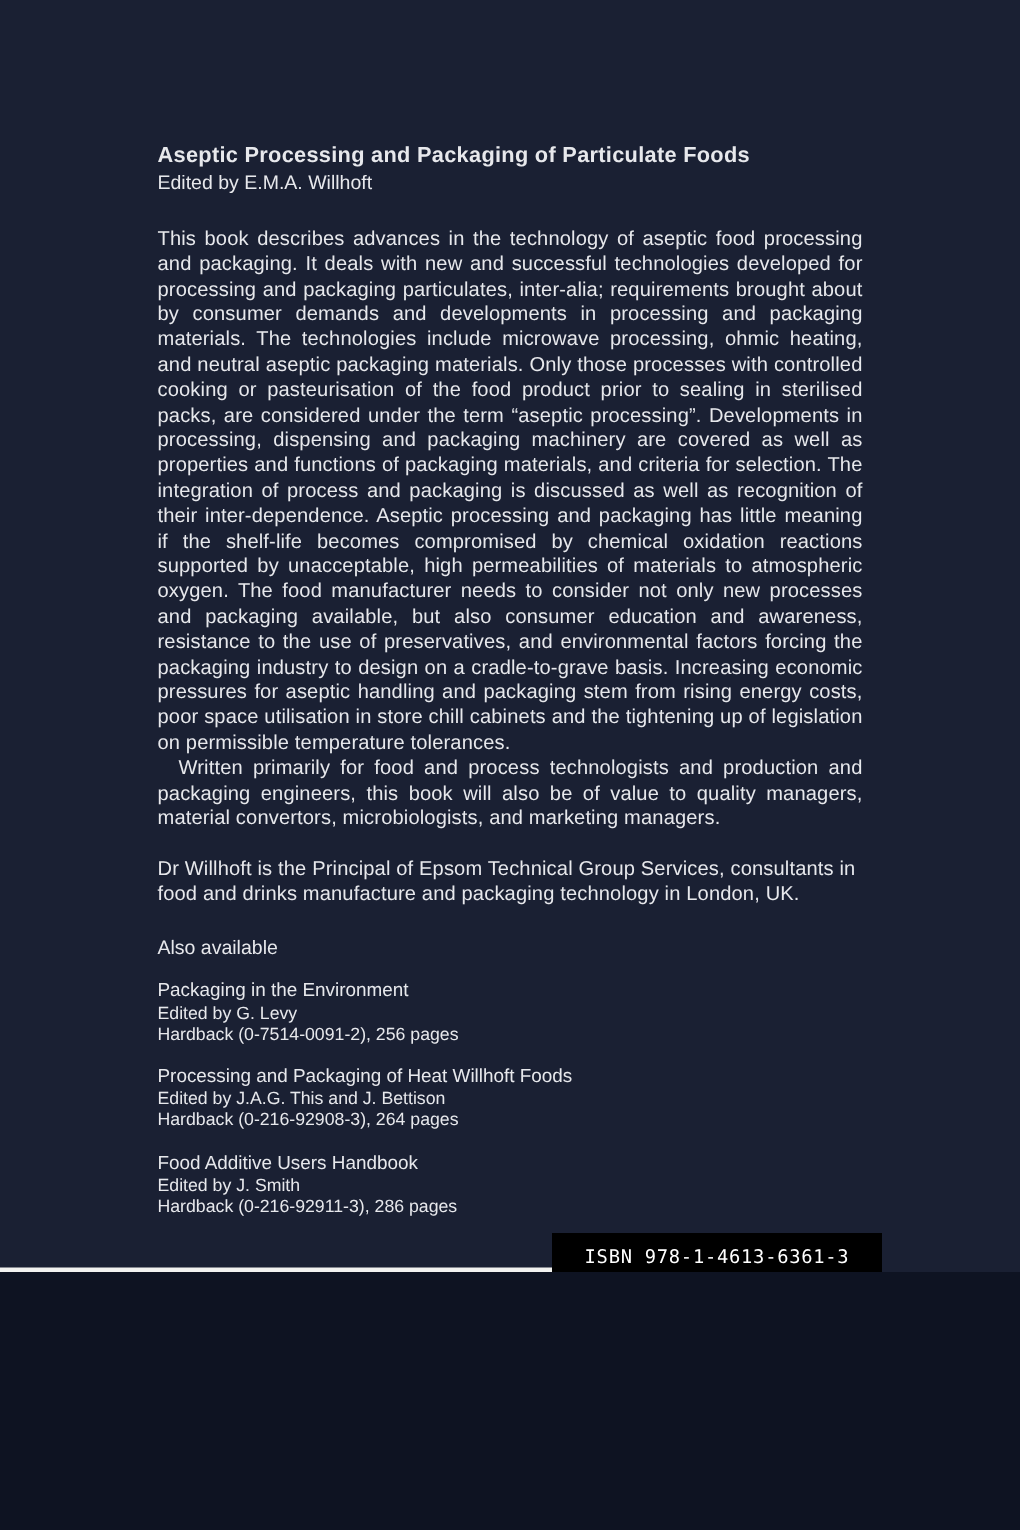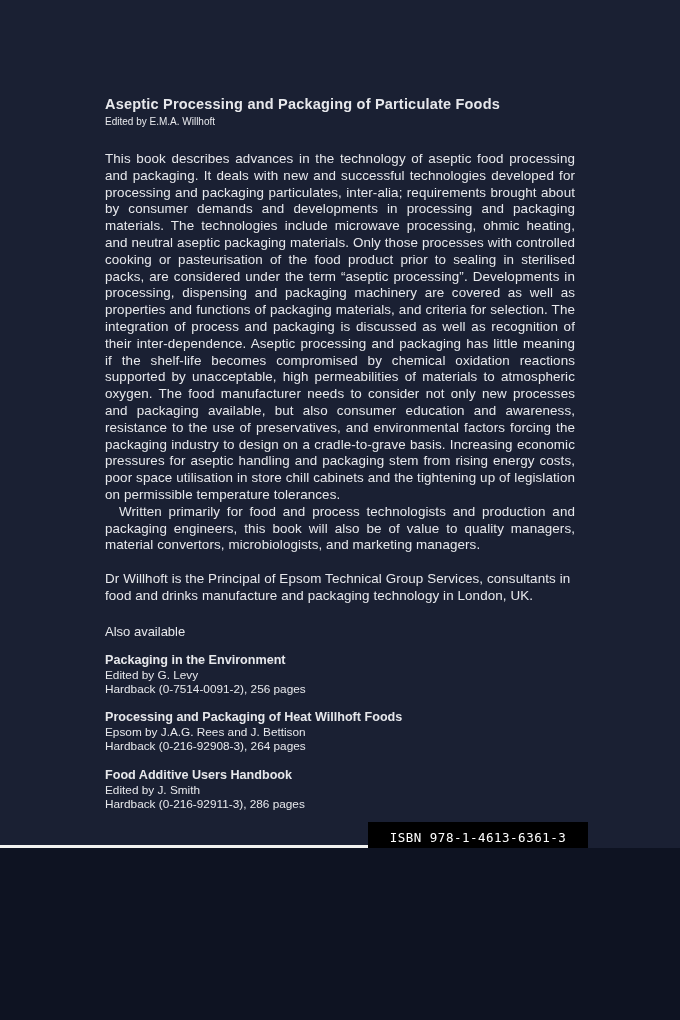--- a/index.html
+++ b/index.html
@@ -23,21 +23,21 @@
     width: 470px;
   }
   .book-main-title {
     font-size: 14.5px;
     font-weight: bold;
     margin: 0;
     line-height: 17px;
     letter-spacing: 0.2px;
   }
   .book-main-editor {
-    font-size: 10px;
+    font-size: 13px;
     line-height: 17px;
     margin: 0 0 0 0;
   }
   .body-text {
     font-size: 13.4px;
     line-height: 16.8px;
     margin: 0;
     text-align: justify;
     letter-spacing: 0.1px;
   }
@@ -50,21 +50,21 @@
   .also-heading {
     margin-top: 19px;
     font-size: 13px;
     font-weight: normal;
   }
   .book {
     margin-top: 14px;
   }
   .book-title {
     font-size: 12.6px;
-    font-weight: bold;
+    font-weight: normal;
     line-height: 15px;
   }
   .book-line {
     font-size: 11.8px;
     line-height: 14.2px;
   }
   .publisher-bar {
     position: absolute;
     left: 0;
     top: 845px;
@@ -149,21 +149,21 @@
     <div>
 
       <div class="book">
         <div class="book-title">Packaging in the Environment</div>
         <div class="book-line">Edited by G. Levy</div>
         <div class="book-line">Hardback (0-7514-0091-2), 256 pages</div>
       </div>
 
       <div class="book">
         <div class="book-title">Processing and Packaging of Heat Willhoft Foods</div>
-        <div class="book-line">Epsom by J.A.G. Rees and J. Bettison</div>
+        <div class="book-line">Edited by J.A.G. This and J. Bettison</div>
         <div class="book-line">Hardback (0-216-92908-3), 264 pages</div>
       </div>
 
       <div class="book">
         <div class="book-title">Food Additive Users Handbook</div>
         <div class="book-line">Edited by J. Smith</div>
         <div class="book-line">Hardback (0-216-92911-3), 286 pages</div>
       </div>
 
     </div>

